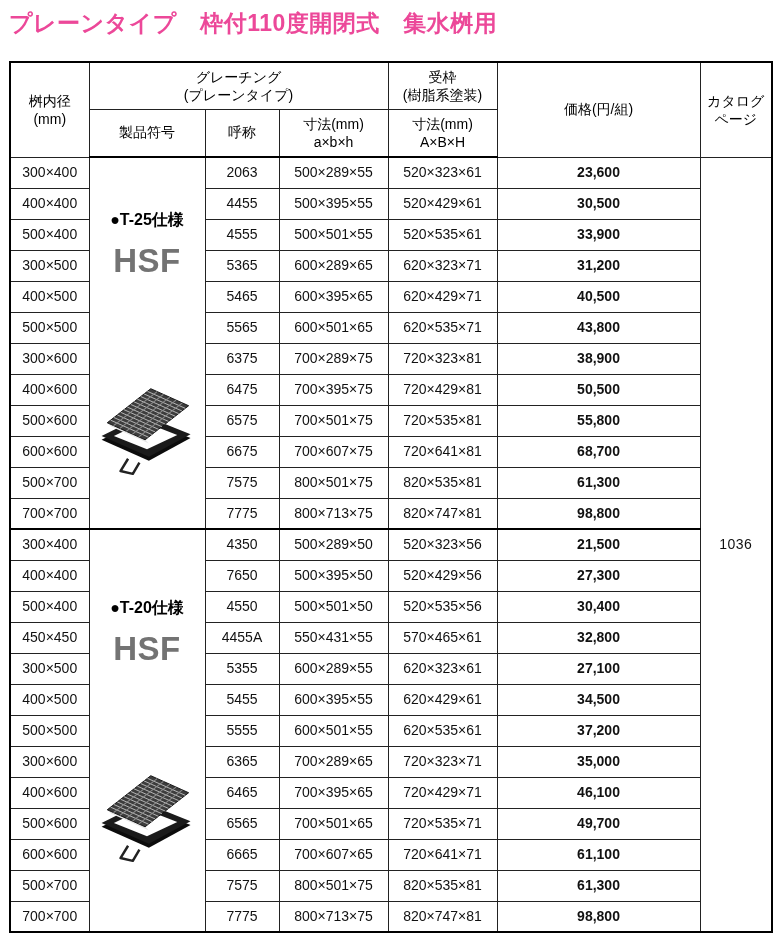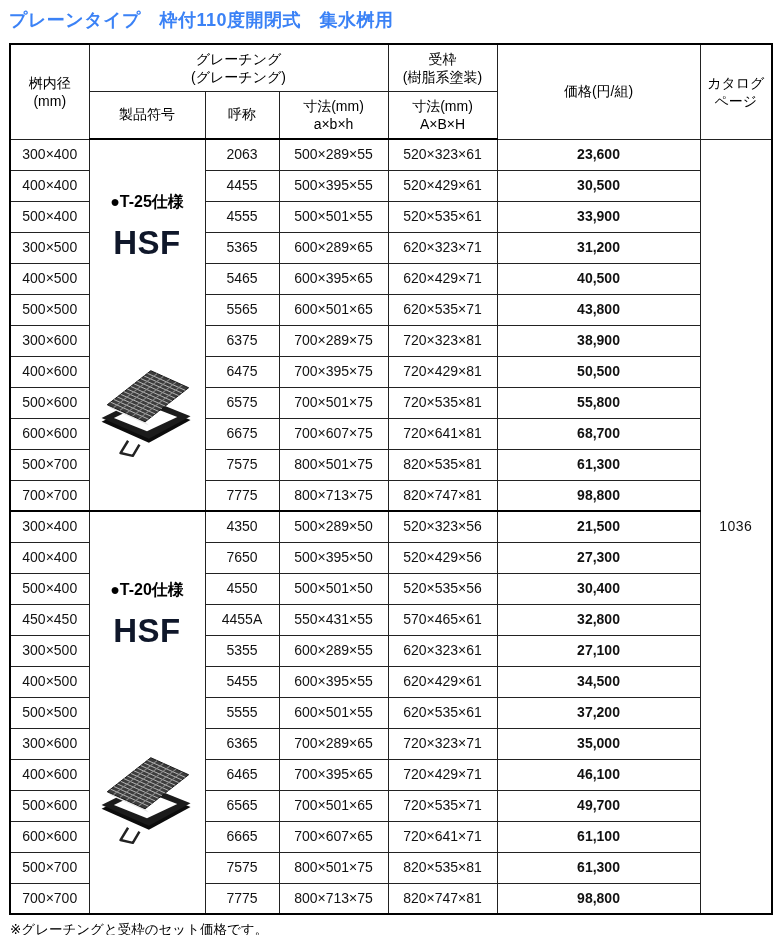--- a/index.html
+++ b/index.html
@@ -6,25 +6,25 @@
   html, body {
     margin: 0; padding: 0;
     width: 780px; height: 935px;
     background: #ffffff;
     color: #111;
     font-family: "Liberation Sans", "DejaVu Sans", sans-serif;
     overflow: hidden;
   }
   .page { padding: 6px 9px 0 9px; }
   .page-title {
-    font-size: 18px;
+    font-size: 23px;
     font-weight: bold;
-    margin: 2px 0 11px 0;
+    margin: 2px 0 22px 0;
     letter-spacing: 0.5px;
-    color: #3b82f6;
+    color: #ec4899;
   }
   table.catalog {
     width: 762px;
     border-collapse: collapse;
     table-layout: fixed;
     border: 2px solid #000;
   }
   table.catalog th, table.catalog td {
     border: 1px solid #222;
     text-align: center;
@@ -48,21 +48,21 @@
     padding: 5px 4px 0 6px;
     position: relative;
   }
   .spec-label { font-weight: bold; font-size: 16px; color:#000; }
   .product-code {
     font-weight: bold;
     font-size: 33px;
     letter-spacing: 0.5px;
     line-height: 1.05;
     margin-top: 14px;
-    color: #0f172a;
+    color: #737373;
     font-family: "Liberation Sans", "DejaVu Sans", sans-serif;
   }
   .grating-illustration { display: block; margin: 100px auto 0 auto; }
   td.catalog-cell { font-size: 15.5px; letter-spacing: 0.5px; }
   .footnote {
     margin: 6px 0 0 1px;
     font-size: 13.5px;
     color: #000;
   }
   .two-line { line-height: 1.3; }
@@ -87,21 +87,21 @@
       <tr class="h1">
         <th rowspan="2">
           <div class="two-line">
             <div>桝内径</div>
             <div>(mm)</div>
           </div>
         </th>
         <th colspan="3">
           <div class="two-line">
             <div>グレーチング</div>
-            <div>(グレーチング)</div>
+            <div>(プレーンタイプ)</div>
           </div>
         </th>
         <th>
           <div class="two-line">
             <div>受枠</div>
             <div>(樹脂系塗装)</div>
           </div>
         </th>
         <th rowspan="2">価格(円/組)</th>
         <th rowspan="2">

